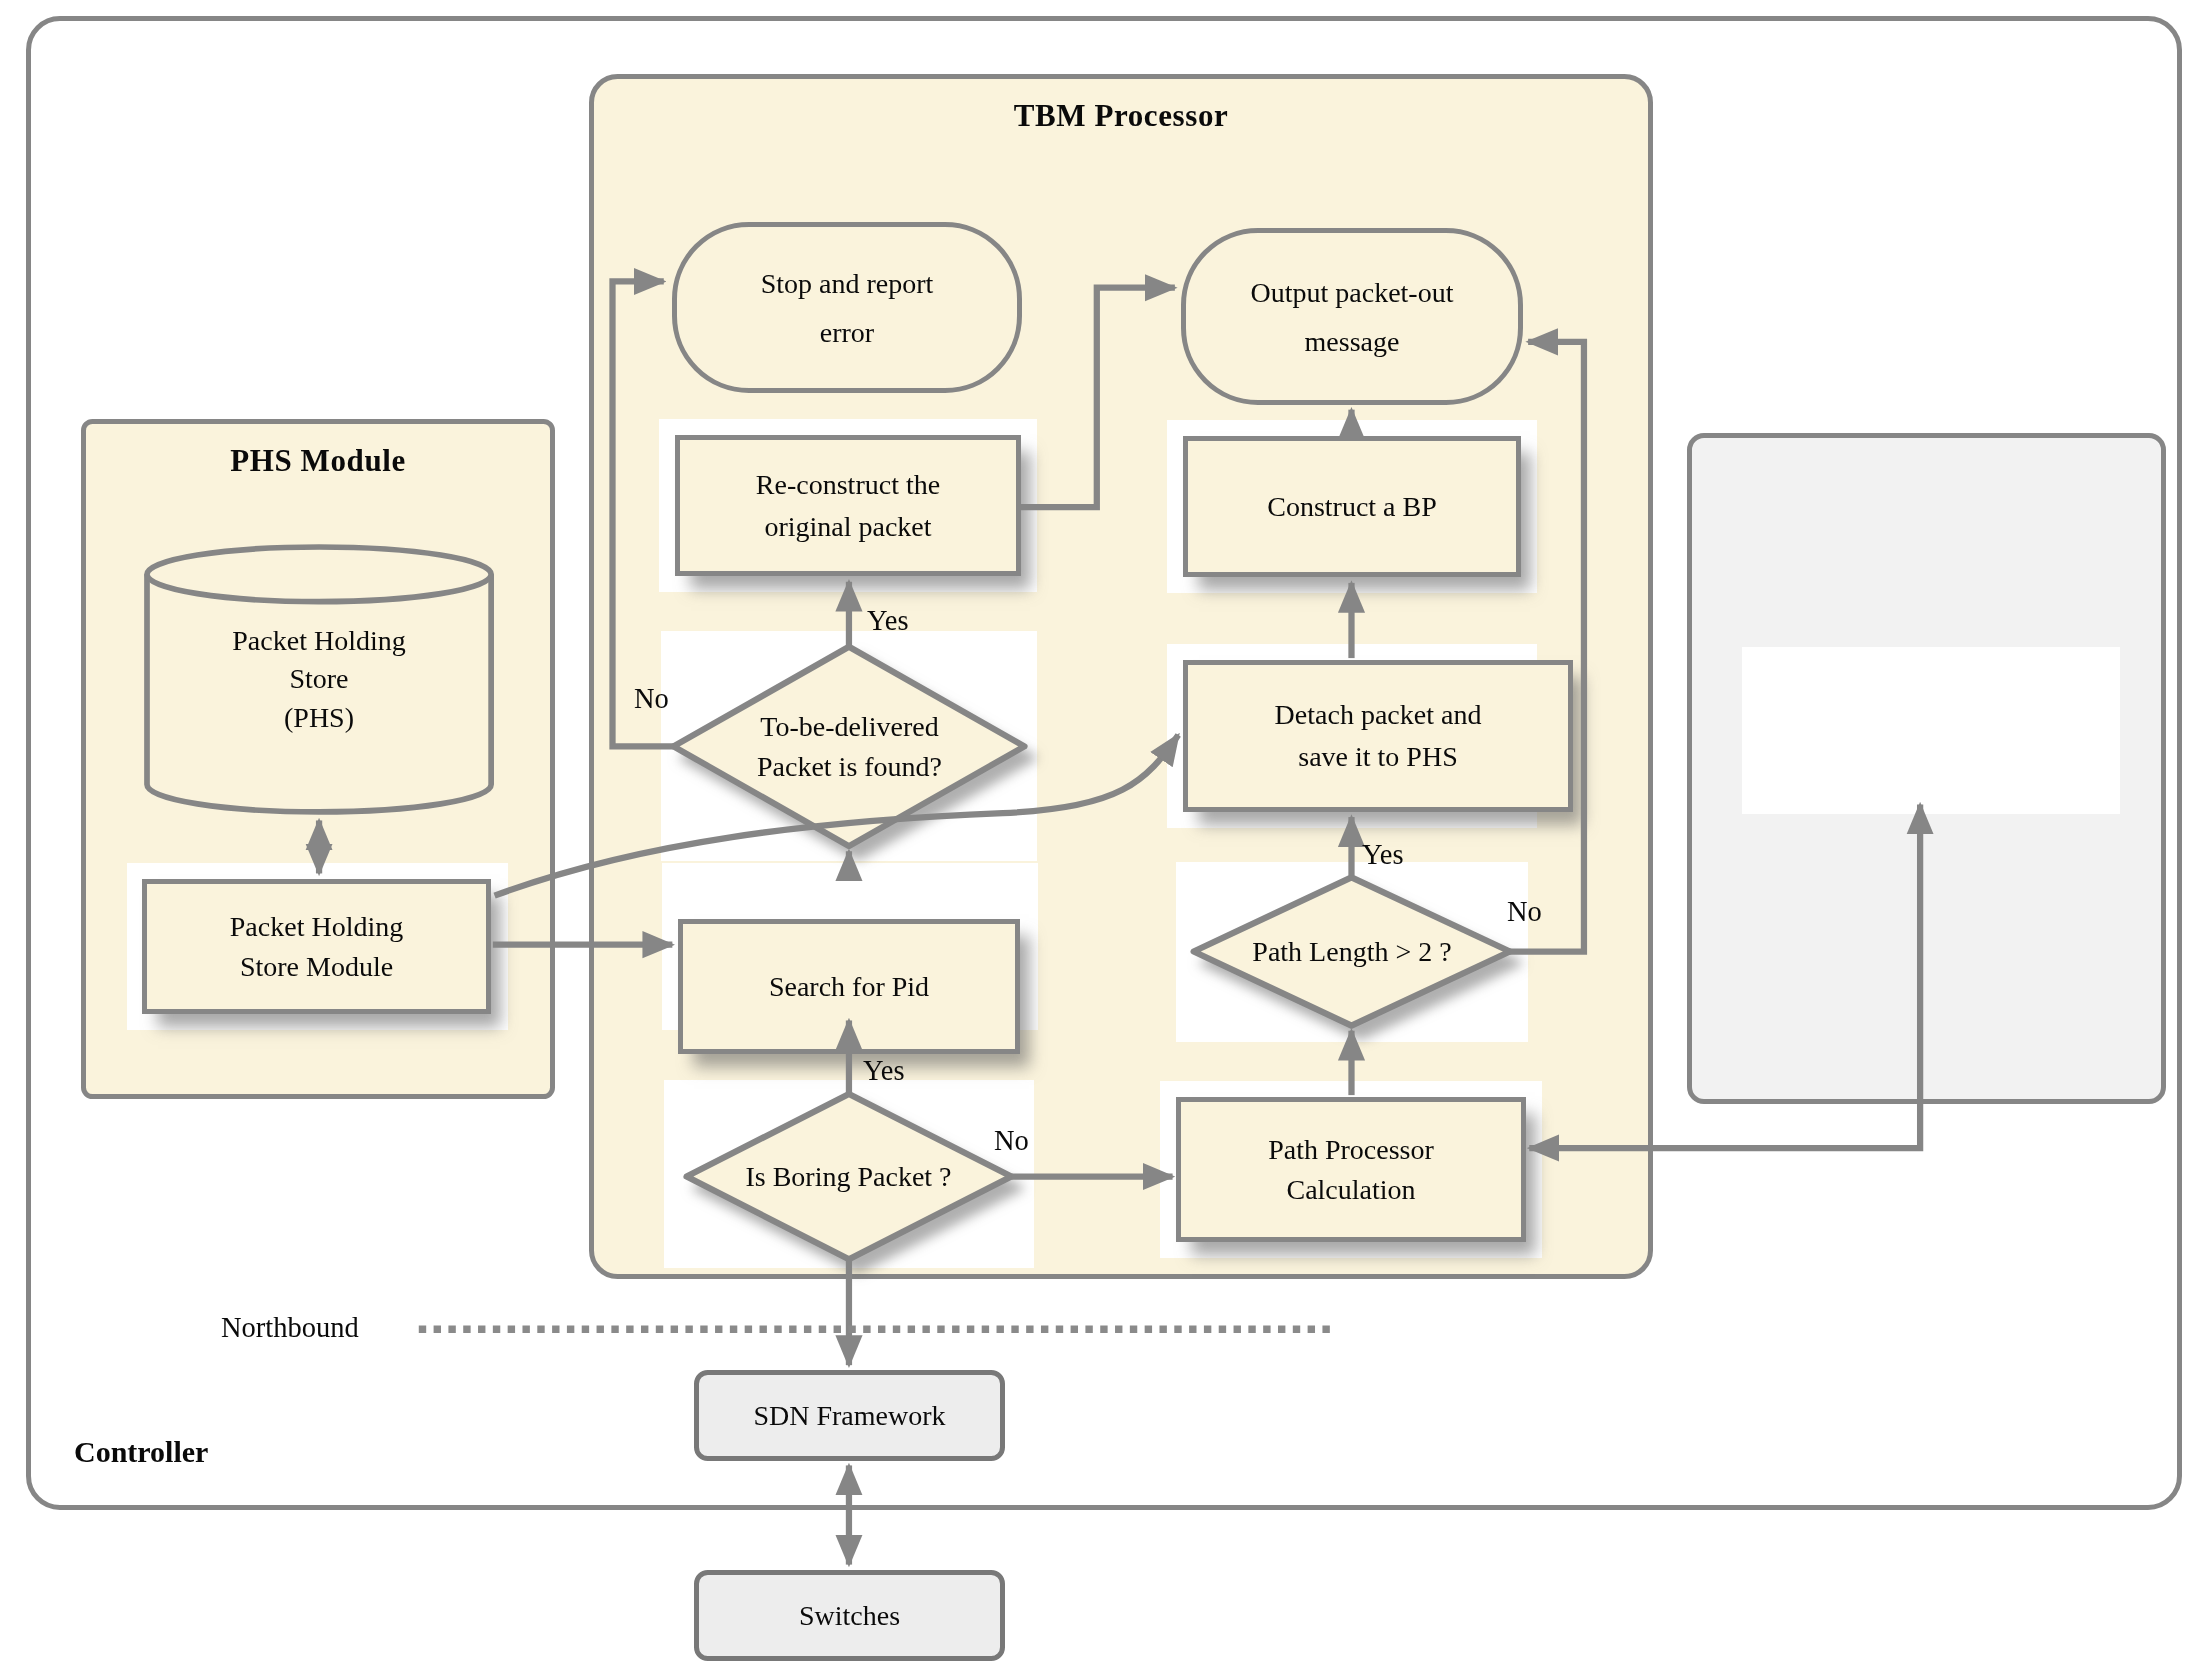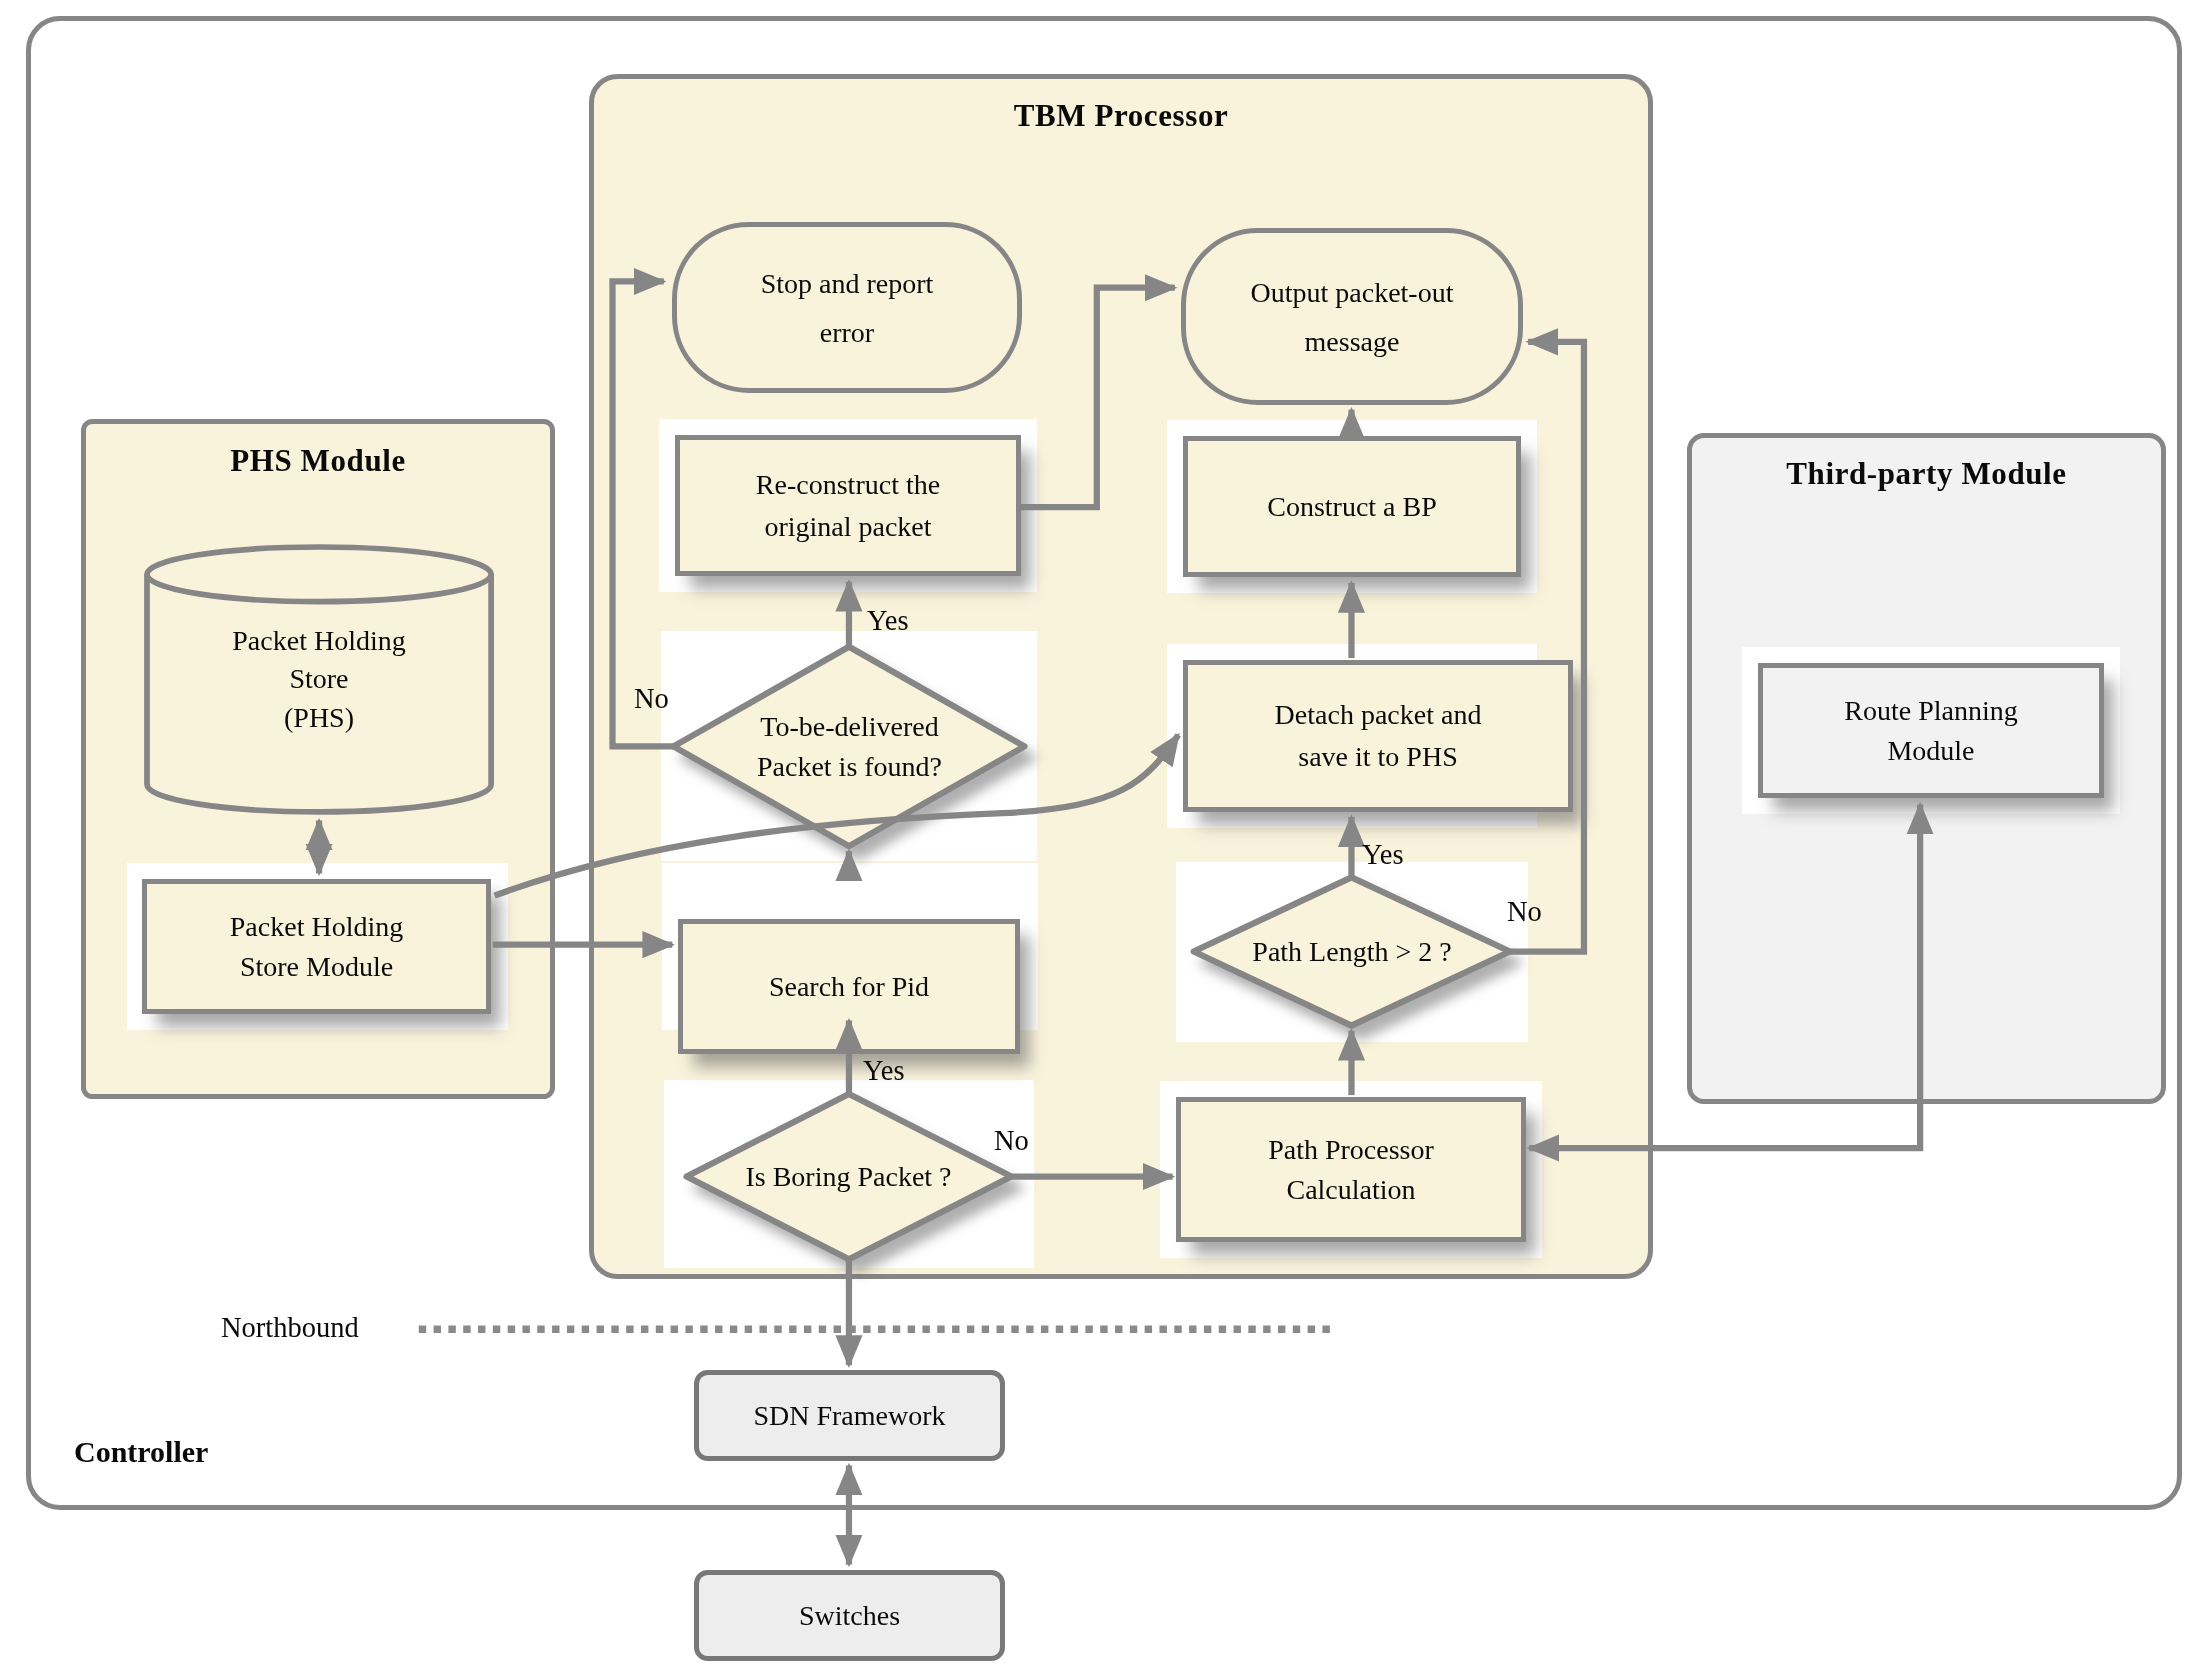--- a/index.html
+++ b/index.html
@@ -50,21 +50,20 @@
   <div class="module z1" style="left:26px;top:16px;width:2156px;height:1494px;border-radius:34px;background:#ffffff;"></div>
 
   <div class="module beige z1" style="left:589px;top:74px;width:1064px;height:1205px;border-radius:28.5px;"></div>
 
   <div class="module beige z1" style="left:81px;top:419px;width:474px;height:680px;border-radius:11.4px;border-width:5.1px;"></div>
 
   <div class="module gray z1" style="left:1687px;top:433px;width:479px;height:671px;border-radius:17px;border-width:5.1px;"></div>
 
   <div class="module-title z4" style="left:589px;top:98px;width:1064px;">TBM Processor</div>
   <div class="module-title z4" style="left:81px;top:443px;width:474px;">PHS Module</div>
-  <div class="module-title z4" style="left:1687px;top:456px;width:479px;">Third-party Module</div>
   <div class="ctl-label" style="left:74px;top:1435px;">Controller</div>
 
   <div class="backing z2" style="left:659px;top:419px;width:378px;height:173px;"></div>
   <div class="backing z2" style="left:661px;top:631px;width:376px;height:230px;"></div>
   <div class="backing z2" style="left:662px;top:863px;width:376px;height:167px;"></div>
   <div class="backing z2" style="left:664px;top:1080px;width:370px;height:188px;"></div>
   <div class="backing z2" style="left:1167px;top:420px;width:370px;height:173px;"></div>
   <div class="backing z2" style="left:1167px;top:644px;width:370px;height:184px;"></div>
   <div class="backing z2" style="left:1176px;top:862px;width:352px;height:180px;"></div>
   <div class="backing z2" style="left:1160px;top:1081px;width:382px;height:177px;"></div>
@@ -102,24 +101,20 @@
   <div class="node shadowed z3" style="left:1176px;top:1097px;width:350px;height:145px;line-height:1.42;">
     <span class="lbl">Path Processor</span>
     <span class="lbl">Calculation</span>
   </div>
 
   <div class="node shadowed z3" style="left:142px;top:879px;width:349px;height:135px;line-height:1.42;">
     <span class="lbl">Packet Holding</span>
     <span class="lbl">Store Module</span>
   </div>
 
-  <div class="node shadowed gray-fill z3" style="left:1758px;top:663px;width:346px;height:135px;line-height:1.42;">
-    <span class="lbl">Route Planning</span>
-    <span class="lbl">Module</span>
-  </div>
 
   <div class="node gray-node z3" style="left:694px;top:1370px;width:311px;height:91px;">
     <span class="lbl">SDN Framework</span>
   </div>
 
   <div class="node gray-node z3" style="left:694px;top:1570px;width:311px;height:91px;">
     <span class="lbl">Switches</span>
   </div>
 
   <svg class="overlay" width="2205" height="1666" viewBox="0 0 3870 2924">

